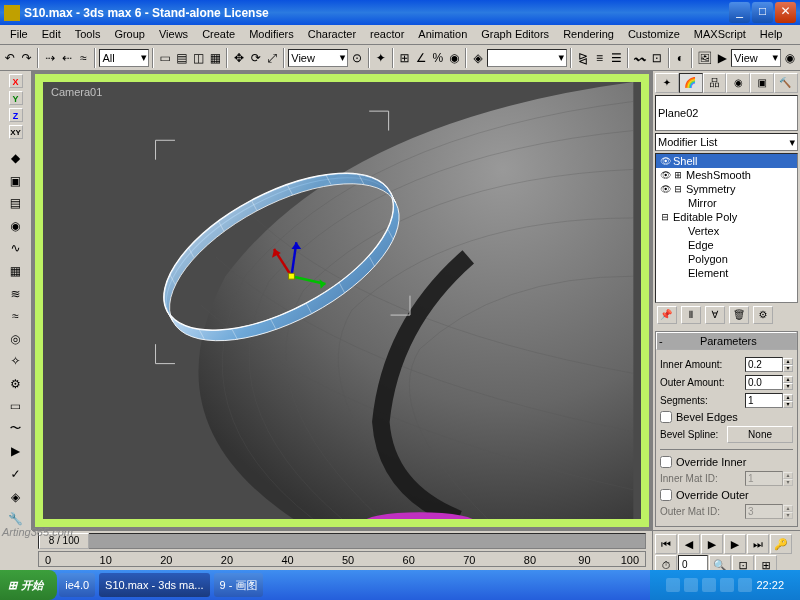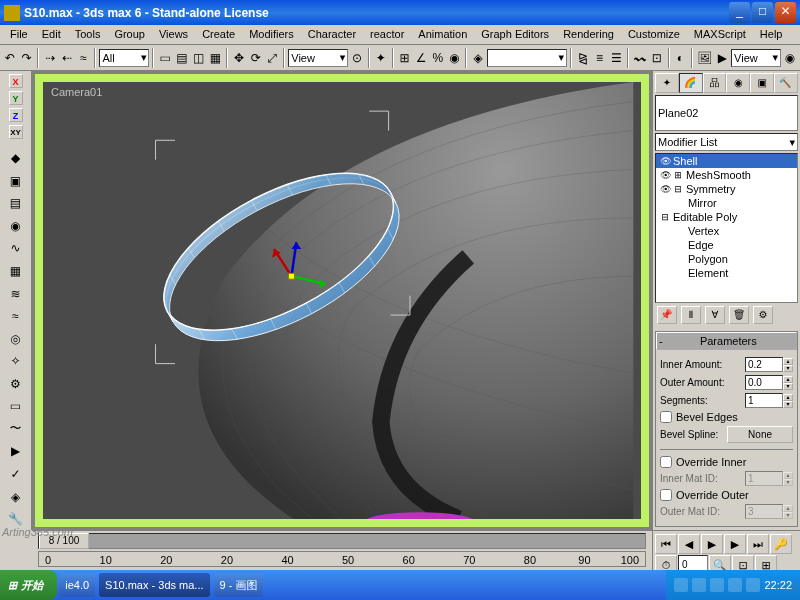--- a/index.html
+++ b/index.html
@@ -55,21 +55,21 @@
 .ruler span { position:absolute; top:2px;}
 .status-area { position:absolute; bottom:0; left:0; right:148px; height:30px; background:#d4d0c8; border-top:1px solid #808080; display:flex; align-items:center; padding:2px; gap:2px;}
 .status-box { border:1px inset #808080; background:#fff; height:18px; padding:1px 3px; font-size:10px; display:flex; align-items:center;}
 .anim-ctrl { position:absolute; bottom:0; right:0; width:148px; height:70px; background:#d4d0c8; border-top:1px solid #808080; border-left:1px solid #808080; padding:2px;}
 .anim-row { display:flex; gap:1px; margin:1px 0;}
 .anim-btn { width:22px; height:20px; border:1px outset #fff; text-align:center; line-height:18px; cursor:pointer; font-size:11px;}
 .watermark{ position:absolute; left:2px; bottom:62px; color:#888; font-size:11px; font-style:italic; pointer-events:none;}
 .taskbar2 { position:absolute; bottom:0; left:0; right:0; height:30px; background:linear-gradient(to bottom,#3f8ef0,#245edb); display:flex; align-items:center; z-index:100;}
 .start-btn { height:30px; padding:0 14px 0 8px; background:linear-gradient(to bottom,#3c9f3c,#2c7f2c); color:white; font-weight:bold; font-style:italic; border-radius:0 8px 8px 0; display:flex; align-items:center; gap:4px; font-size:13px;}
 .task-item { height:24px; background:linear-gradient(to bottom,#4a8ae0,#2a5ab8); margin:0 2px; padding:0 6px; border-radius:3px; color:white; display:flex; align-items:center; font-size:10px; white-space:nowrap; overflow:hidden; max-width:120px;}
-.tray { margin-left:auto; height:30px; background:linear-gradient(to bottom,#1590e8,#0f7ad0); padding:0 8px; display:flex; align-items:center; gap:4px; color:white; font-size:10px;}
+.tray { margin-left:auto; height:30px; background:linear-gradient(to bottom,#1590e8,#0f7ad0); padding:0 16px; display:flex; align-items:center; gap:4px; color:white; font-size:10px;}
 .tray-icon { width:14px; height:14px; background:#fff3; border-radius:2px;}
 svg.scene { width:100%; height:100%; display:block;}
 </style>
 </head>
 <body>
 
 <div class="titlebar">
   <div class="titlebar-icon"></div>
   <div class="titlebar-text">S10.max - 3ds max 6 - Stand-alone License</div>
   <div class="winbtns">

